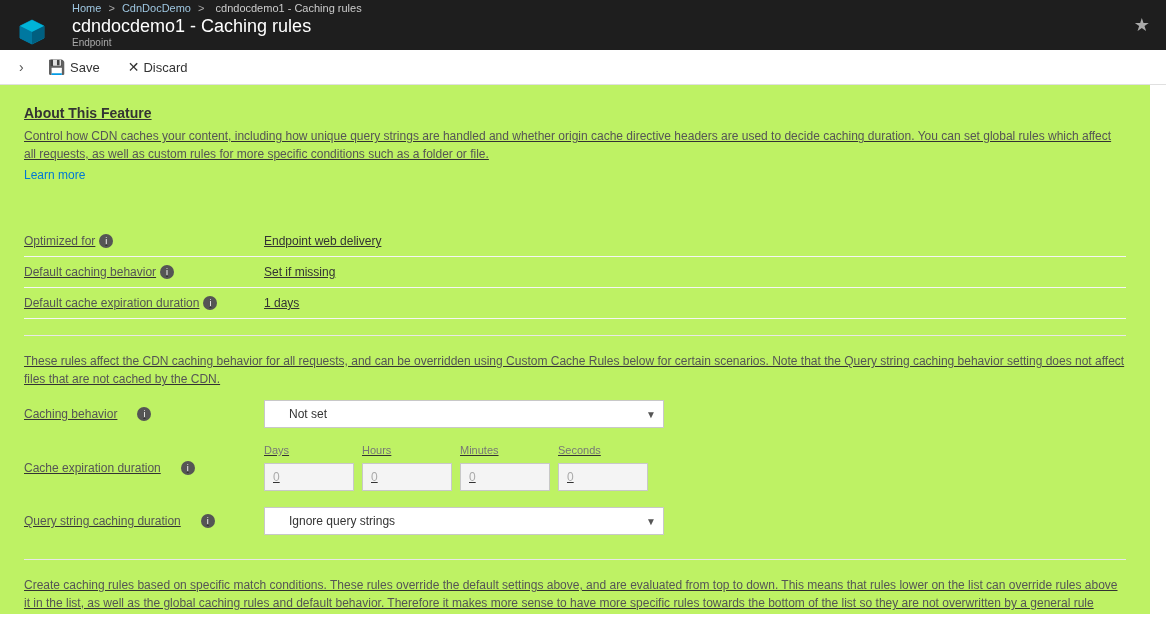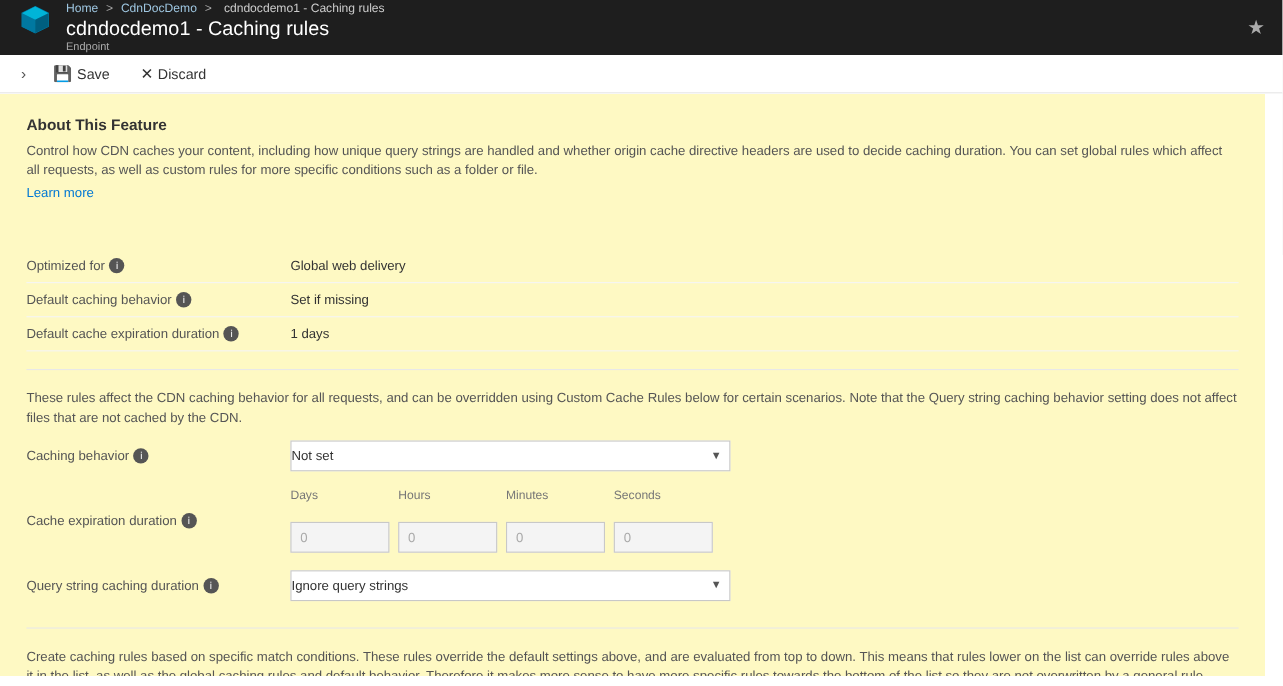--- a/index.html
+++ b/index.html
@@ -1,62 +1,62 @@
 <!DOCTYPE html>
 <html><head>
   <meta charset="utf-8">
   <style>
     * { box-sizing: border-box; margin: 0; padding: 0; }
     body { font-family: 'Segoe UI', Arial, sans-serif; font-size: 13px; background: #f2f2f2; color: #333; }
 
     
     .header { background: #1e1e1e; color: #fff; padding: 0 16px; height: 50px; display: flex; align-items: center; justify-content: space-between; }
-    .header-left { display: flex; align-items: flex-start; gap: 12px; }
+    .header-left { display: flex; align-items: flex-end; gap: 24px; }
     .header-title-group { display: flex; flex-direction: column; }
     .header-title { font-size: 18px; font-weight: 300; color: #fff; }
     .header-subtitle { font-size: 10px; color: #aaa; }
     .header-pin { color: #aaa; font-size: 16px; cursor: pointer; }
 
     
     .breadcrumb { background: #1e1e1e; padding: 2px 16px 6px; font-size: 11px; color: #aaa; }
     .breadcrumb a { color: #9ec6e0; text-decoration: none; }
     .breadcrumb span { color: #aaa; margin: 0 4px; }
 
     
     .toolbar { background: #fff; border-bottom: 1px solid #e0e0e0; padding: 6px 16px; display: flex; align-items: center; gap: 16px; }
     .toolbar-btn { background: none; border: none; cursor: pointer; display: flex; align-items: center; gap: 4px; font-size: 13px; color: #333; padding: 3px 6px; }
     .toolbar-btn .icon { font-size: 14px; }
     .collapse-btn { background: none; border: none; cursor: pointer; font-size: 14px; color: #555; padding: 3px; }
 
     
-    .main { background: #fef9c3; padding: 20px 24px; max-width: 1150px; overflow-y: auto; height: calc(100vh - 95px); }
+    .main { background: #bef264; padding: 20px 24px; max-width: 1150px; overflow-y: auto; height: calc(100vh - 95px); text-decoration: underline; }
 
     .section-title { font-size: 14px; font-weight: 600; margin-bottom: 6px; }
     .section-desc { font-size: 12px; color: #555; line-height: 1.5; margin-bottom: 4px; }
     .learn-more { color: #0078d4; font-size: 12px; text-decoration: none; display: inline-block; margin-bottom: 24px; }
 
     .info-grid { display: grid; gap: 0; margin-bottom: 16px; margin-top: 20px; }
     .info-row { display: flex; align-items: center; padding: 8px 0; border-bottom: 1px solid #f5f5f5; }
     .info-label { min-width: 240px; font-size: 12px; color: #555; display: flex; align-items: center; gap: 4px; }
     .info-value { font-size: 12px; color: #333; }
     .info-icon { display: inline-flex; align-items: center; justify-content: center; width: 14px; height: 14px; border-radius: 50%; background: #555; color: #fff; font-size: 9px; cursor: help; }
 
     .divider { border: none; border-top: 1px solid #e8e8e8; margin: 16px 0; }
 
     
     .form-row { display: flex; align-items: center; padding: 8px 0; }
-    .form-label { min-width: 240px; font-size: 12px; color: #555; display: flex; align-items: center; gap: 4px; }
+    .form-label { min-width: 240px; font-size: 12px; color: #555; display: flex; align-items: center; gap: 20px; }
     .form-control { flex: 1; max-width: 400px; }
     .select-wrapper { position: relative; width: 400px; }
-    .select-wrapper select { width: 100%; padding: 5px 28px 5px 0; border: 1px solid #c8c8c8; background: #fff; font-size: 12px; appearance: none; color: #333; height: 28px; cursor: pointer; }
+    .select-wrapper select { width: 100%; padding: 5px 28px 5px 24px; border: 1px solid #c8c8c8; background: #fff; font-size: 12px; appearance: none; color: #333; height: 28px; cursor: pointer; }
     .select-wrapper select:disabled { background: #f4f4f4; color: #aaa; }
     .select-arrow { position: absolute; right: 8px; top: 50%; transform: translateY(-50%); pointer-events: none; font-size: 10px; color: #555; }
 
     .duration-row { display: flex; align-items: flex-end; gap: 8px; }
-    .duration-field { display: flex; flex-direction: column; gap: 18px; }
+    .duration-field { display: flex; flex-direction: column; gap: 7px; }
     .duration-label { font-size: 11px; color: #777; }
     .duration-input { width: 90px; padding: 5px 8px; border: 1px solid #c8c8c8; background: #f4f4f4; font-size: 12px; color: #aaa; height: 28px; }
     .duration-input:disabled { background: #f4f4f4; color: #aaa; }
 
     .page-container { display: flex; flex-direction: column; height: 100vh; overflow: hidden; }
     .content-area { flex: 1; overflow-y: auto; background: #fff; }
   </style>
 </head>
 <body>
 
@@ -106,21 +106,21 @@
         <p class="section-desc">Control how CDN caches your content, including how unique query strings are handled and whether origin cache directive headers are used to decide caching duration. You can set global rules which affect all requests, as well as custom rules for more specific conditions such as a folder or file.</p>
         <a class="learn-more" href="#">Learn more</a>
       </div>
 
       <div class="info-grid">
         <div class="info-row">
           <div class="info-label">
             <span>Optimized for</span>
             <span class="info-icon" title="Info">i</span>
           </div>
-          <div class="info-value">Global web delivery</div>
+          <div class="info-value">Endpoint web delivery</div>
         </div>
         <div class="info-row">
           <div class="info-label">
             <span>Default caching behavior</span>
             <span class="info-icon" title="Info">i</span>
           </div>
           <div class="info-value">Set if missing</div>
         </div>
         <div class="info-row">
           <div class="info-label">

